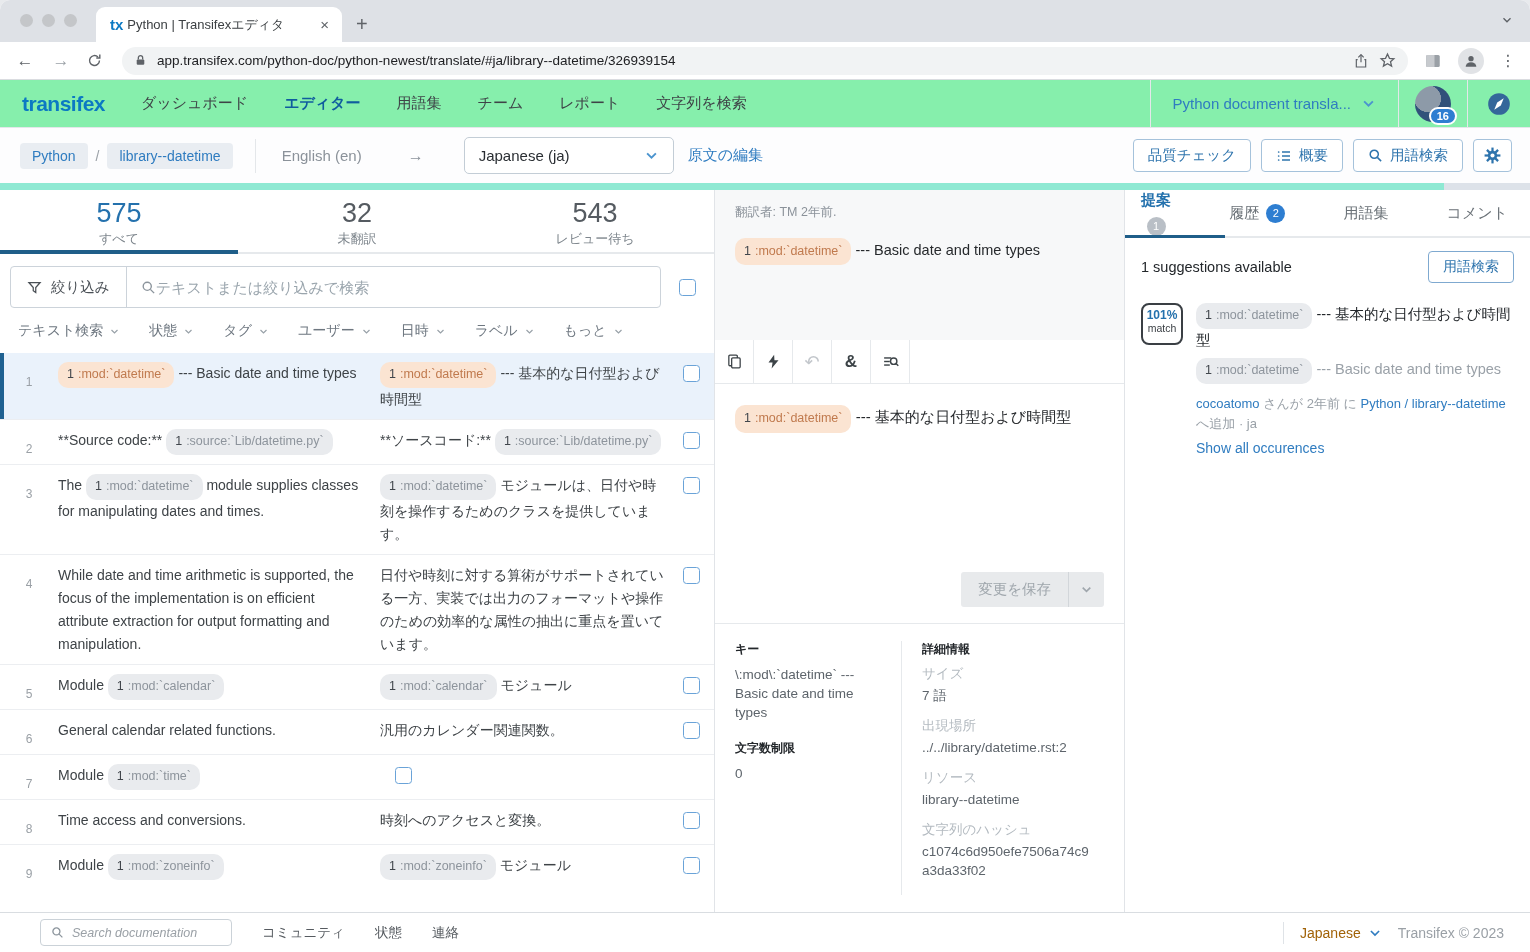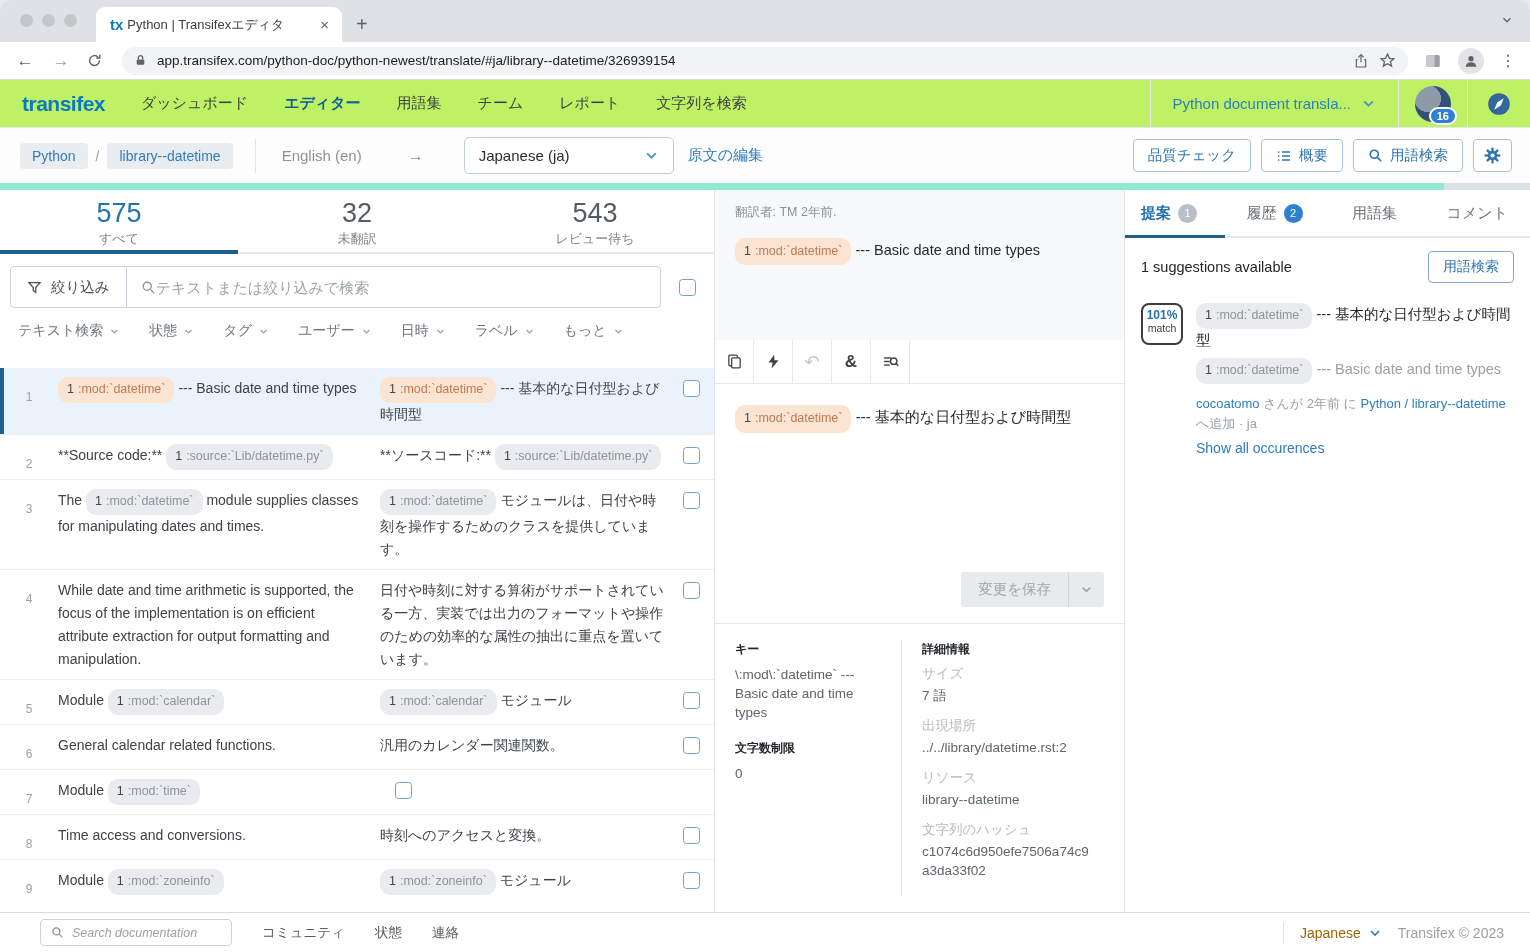--- a/index.html
+++ b/index.html
@@ -25,21 +25,21 @@
   .nav-ic { font-size:17px; color:#5f6368; width:22px; text-align:center; }
   .nav-ic.fwd { color:#9aa0a6; }
   .omnibox { flex:1; height:28px; background:#f1f3f4; border-radius:14px; display:flex; align-items:center;
              padding:0 12px; gap:10px; }
   .url-text { font-size:13.5px; color:#202124; flex:1; white-space:nowrap; overflow:hidden; }
   .ub-right { display:flex; align-items:center; gap:16px; padding-left:2px; }
   .avatar-chip { width:26px; height:26px; border-radius:50%; background:#e1e3e6; display:flex; align-items:center; justify-content:center; }
   .dots { color:#5f6368; font-size:16px; letter-spacing:0; }
 
   
-  .txheader { position:absolute; top:80px; left:0; right:0; height:48px; background:#bef264; border-bottom:1px solid #e4e7ea;
+  .txheader { position:absolute; top:80px; left:0; right:0; height:48px; background:#86efac; border-bottom:1px solid #e4e7ea;
               display:flex; align-items:center; }
   .logo { color:#0b79c3; font-size:21px; font-weight:700; letter-spacing:-0.5px; margin:0 36px 0 22px; }
   .main-nav { display:flex; gap:36px; flex:1; }
   .nav-item { font-size:15px; color:#3e4347; cursor:default; }
   .nav-item.active { color:#0f5c9e; font-weight:700; }
   .hdr-right { display:flex; align-items:center; height:100%; }
   .proj-sel { display:flex; align-items:center; gap:10px; height:100%; border-left:1px solid #e4e7ea; padding:0 22px;
               color:#2f7cc0; font-size:15px; }
   .hdr-avatar { position:relative; height:100%; border-left:1px solid #e4e7ea; display:flex; align-items:center; padding:0 16px; }
   .hdr-avatar .photo { width:36px; height:36px; border-radius:50%; background:radial-gradient(circle at 35% 35%,#8d9aa8 0 40%,#31517a 41% 100%); }
@@ -82,21 +82,21 @@
   
   .fbar { display:flex; align-items:center; margin:12px 16px 0 10px; }
   .fbox { flex:1; height:42px; border:1px solid #ccd3da; border-radius:4px; display:flex; align-items:center; background:#fff; }
   .fbtn { display:flex; align-items:center; gap:9px; height:100%; padding:0 16px; border-right:1px solid #ccd3da; color:#4a5056; font-size:14.5px; }
   .fsearch { flex:1; display:flex; align-items:center; padding:0 14px; }
   .fsearch input { border:none; outline:none; flex:1; font-size:15px; color:#2a2e33; font-family:inherit; background:transparent; }
   .fsearch input::placeholder { color:#9aa5ad; }
   .cbx { width:17px; height:17px; border:1px solid #6aa3d8; border-radius:3.5px; background:#fff; flex:none; }
   .fbar > .cbx { margin:0 2px 0 18px; }
 
-  .chips { display:flex; gap:30px; padding:14px 18px 28px 18px; }
+  .chips { display:flex; gap:30px; padding:14px 18px 13px 18px; }
   .chip { display:flex; align-items:center; gap:7px; color:#6e7780; font-size:14px; }
 
   
   .rows { flex:1; overflow:hidden; }
   .srow { display:flex; padding:9px 0 8px 0; border-top:1px solid #eceef1; }
   .srow:first-child { border-top:none; }
   .srow.sel { background:#eaf2fb; box-shadow:inset 4px 0 0 #1f6191; }
   .gutter { width:58px; flex:none; text-align:center; }
   .dot { width:14px; height:14px; border-radius:50%; background:#74e1c5; margin:7px auto 0 auto; }
   .rnum { font-size:12px; color:#9aa0a6; margin-top:13px; }
@@ -130,21 +130,21 @@
   .k-col .h4.second { margin-top:18px; }
   .d-col { flex:1; border-left:1px solid #e6e9ec; margin-left:14px; padding-left:20px; }
   .d-lbl { font-size:13.5px; color:#b3bac0; margin-top:12px; }
   .d-lbl:first-of-type { margin-top:4px; }
   .d-val { font-size:13.5px; color:#5d646b; margin-top:3px; line-height:19px; word-break:break-all; padding-right:14px; }
 
   
   .r-tabs { height:48px; border-bottom:2px solid #e6e9ec; display:flex; align-items:center; justify-content:space-between;
             padding:0 22px 0 16px; position:relative; }
   .r-tab { display:flex; align-items:center; gap:7px; font-size:15px; color:#6a7177; }
-  .r-tab.active { color:#2471ad; font-weight:700; }
+  .r-tab.active { color:#2471ad; font-weight:700;flex-direction:column; }
   .badge { min-width:19px; height:19px; border-radius:50%; color:#fff; font-size:11px; font-weight:400;
            display:flex; align-items:center; justify-content:center; }
   .badge.gray { background:#b9bfc6; }
   .badge.blue { background:#2e7ed1; }
   .r-underline { position:absolute; left:0; bottom:-2px; width:100px; height:3px; background:#1f5e89; }
   .r-sub { display:flex; justify-content:space-between; align-items:center; padding:13px 16px 10px 16px; }
   .r-sub .txt { font-size:14.5px; color:#23272b; }
   .termbtn { border:1px solid #7fa9d0; border-radius:4px; background:#fff; color:#2e74ad; font-size:14px; padding:6px 14px; }
   .r-card { display:flex; gap:13px; padding:10px 16px; }
   .match { width:42px; height:42px; flex:none; border:2px solid #3a3f44; border-radius:8px; text-align:center; padding-top:4px; }

